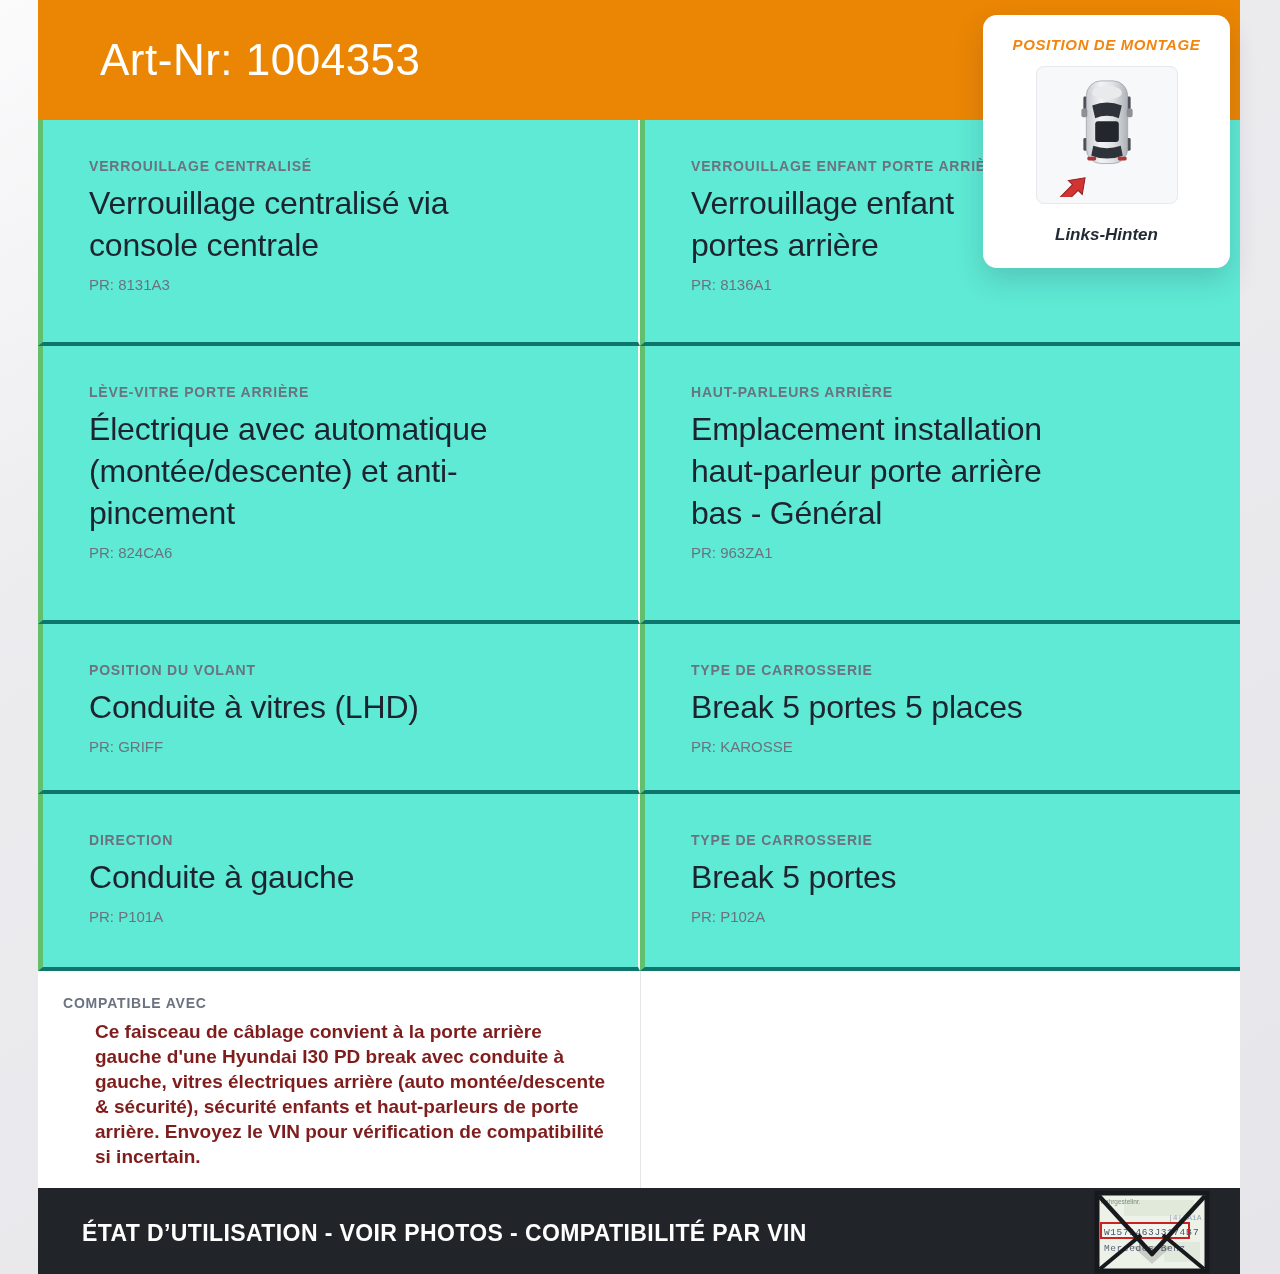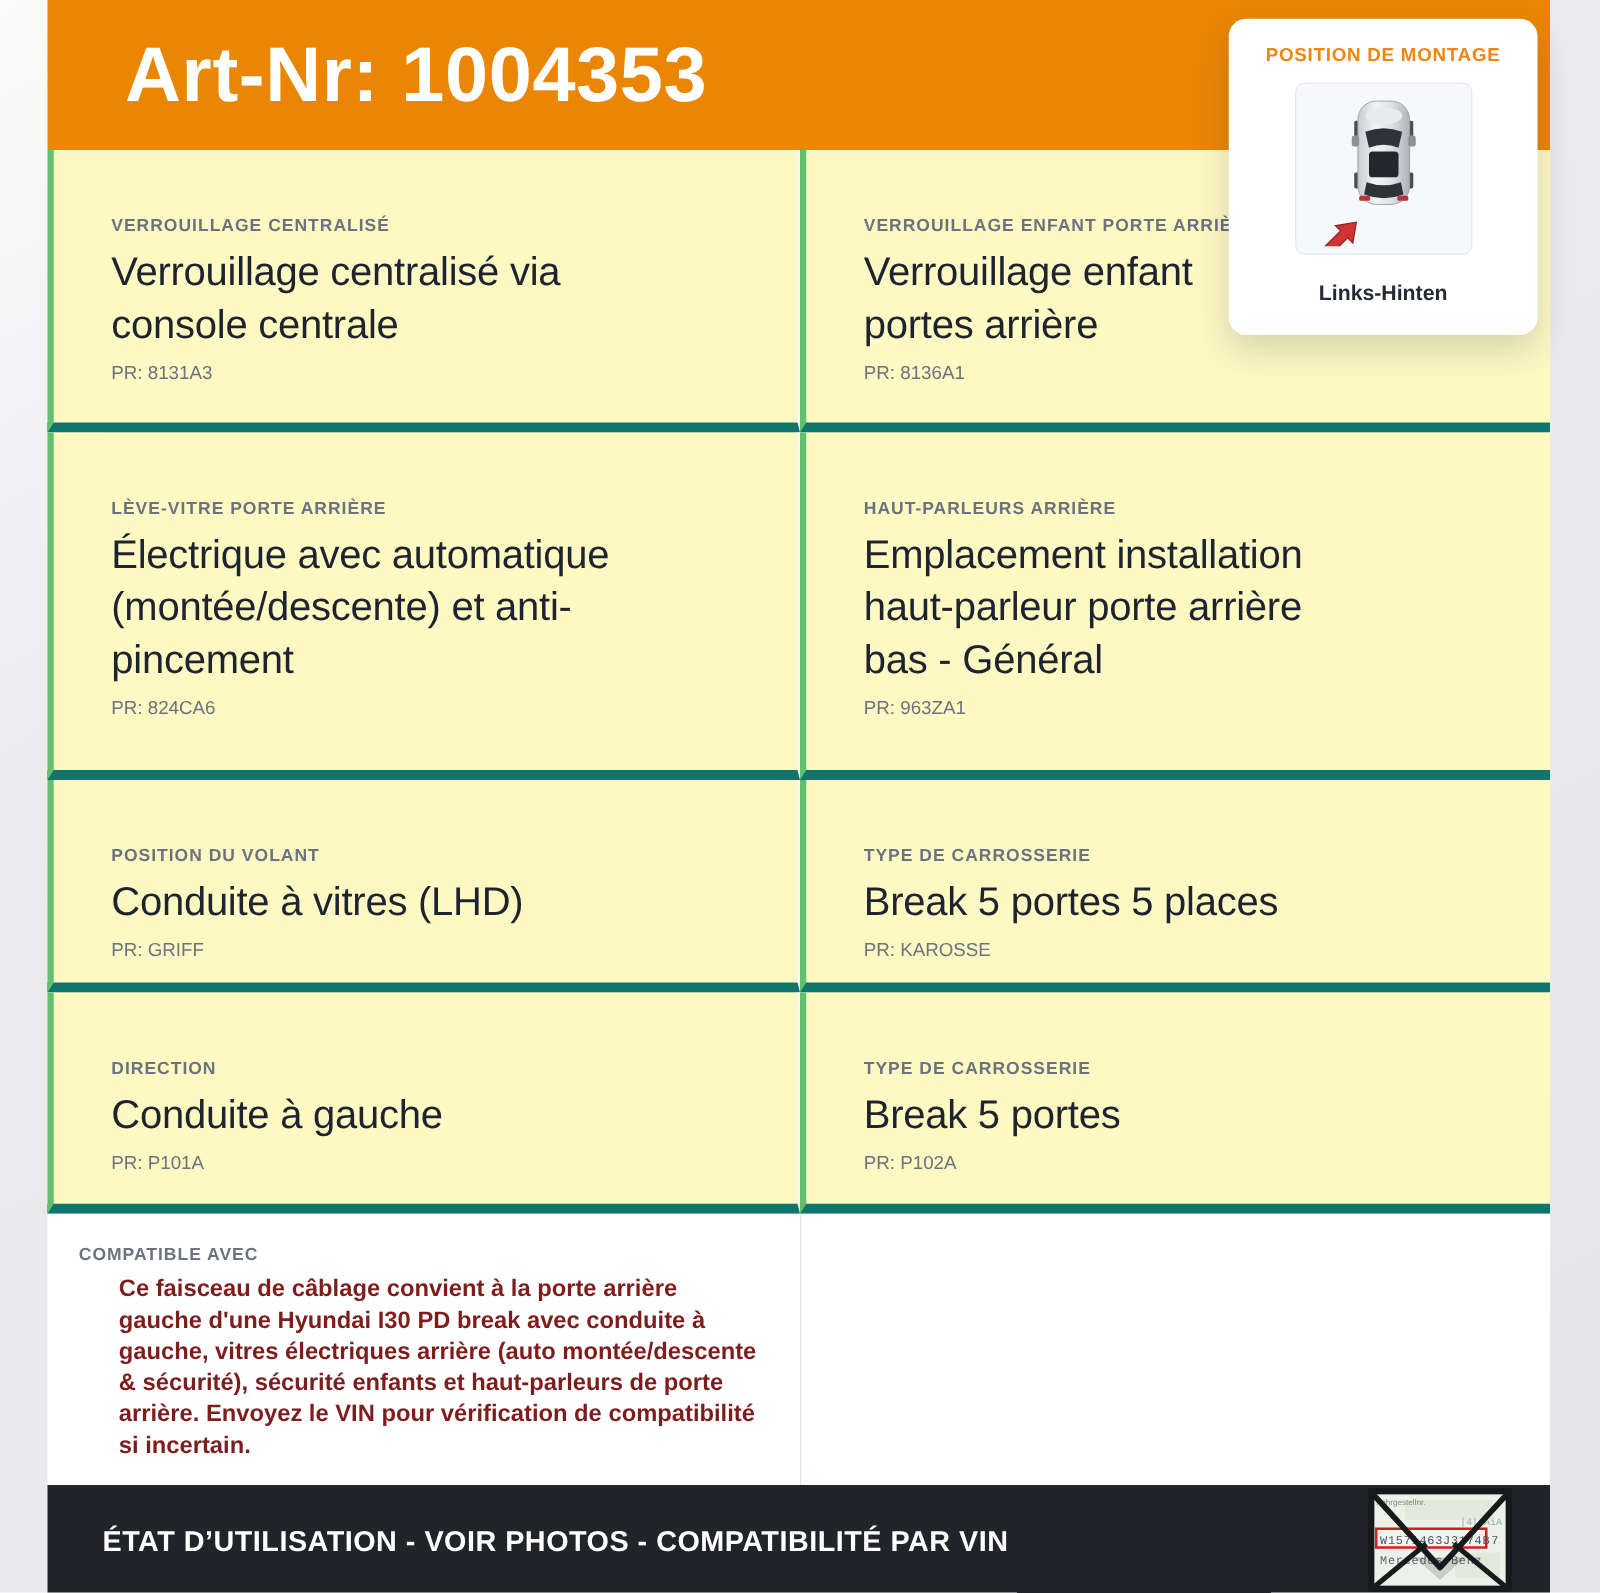--- a/index.html
+++ b/index.html
@@ -11,31 +11,31 @@
   }
   .page{position:relative;width:1280px;height:1274px;}
   .content{position:absolute;left:38px;top:0;width:1202px;}
 
   
   .header{
     height:120px;background:#eb8604;display:flex;align-items:center;
     padding-left:62px;box-sizing:border-box;
   }
   .header h1{
-    margin:0;color:#ffffff;font-size:62px;font-weight:700;letter-spacing:.5px;
+    margin:0;color:#ffffff;font-size:44px;font-weight:400;letter-spacing:.5px;
   }
 
   
   .grid{display:grid;grid-template-columns:602px 600px;grid-template-rows:226px 278px 170px 177px;}
   .spec{
-    background:#fef9c3;
+    background:#5eead4;
     border-left:5px solid #61bf6e;
-    border-bottom:8px solid #0f766e;
+    border-bottom:4px solid #0f766e;
     box-sizing:border-box;
-    padding:52px 30px 0 46px;
+    padding:38px 30px 0 46px;
   }
   .spec.left{border-right:2px solid #f7fbf7;}
   .spec-label{
     font-size:14px;font-weight:700;color:#6b7280;letter-spacing:.8px;
     text-transform:uppercase;
   }
   .spec-title{
     margin:8px 0 10px 0;font-size:32px;line-height:42px;font-weight:400;
     color:#1d2430;letter-spacing:-.2px;white-space:pre-line;
   }
@@ -61,21 +61,21 @@
   .footer-text{
     color:#ffffff;font-size:23px;font-weight:700;letter-spacing:.4px;
   }
   .vin-doc{position:absolute;top:2px;right:30px;width:116px;height:84px;}
 
   
   .mount-card{
     position:absolute;left:983px;top:15px;width:247px;
     background:#ffffff;border-radius:14px;
     box-shadow:0 12px 28px rgba(40,40,60,.18);
-    padding:21px 16px 23px;box-sizing:border-box;text-align:center;z-index:10;
+    padding:21px 16px 23px;box-sizing:border-box;text-align:center;z-index:10;font-style:italic;
   }
   .mount-title{
     font-size:15px;font-weight:700;color:#f2850e;letter-spacing:.6px;
   }
   .mount-imgbox{
     width:140px;height:136px;margin:13px auto 0;background:#f7f8fa;
     border:1px solid #e6e8ec;border-radius:8px;
     display:flex;align-items:center;justify-content:center;
   }
   .mount-caption{margin-top:21px;font-size:17px;font-weight:700;color:#212b36;}

